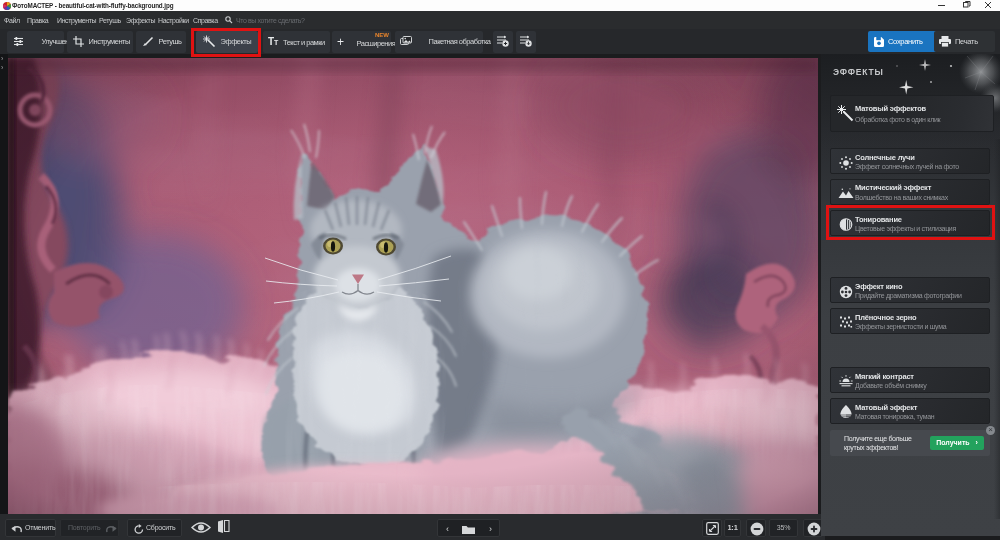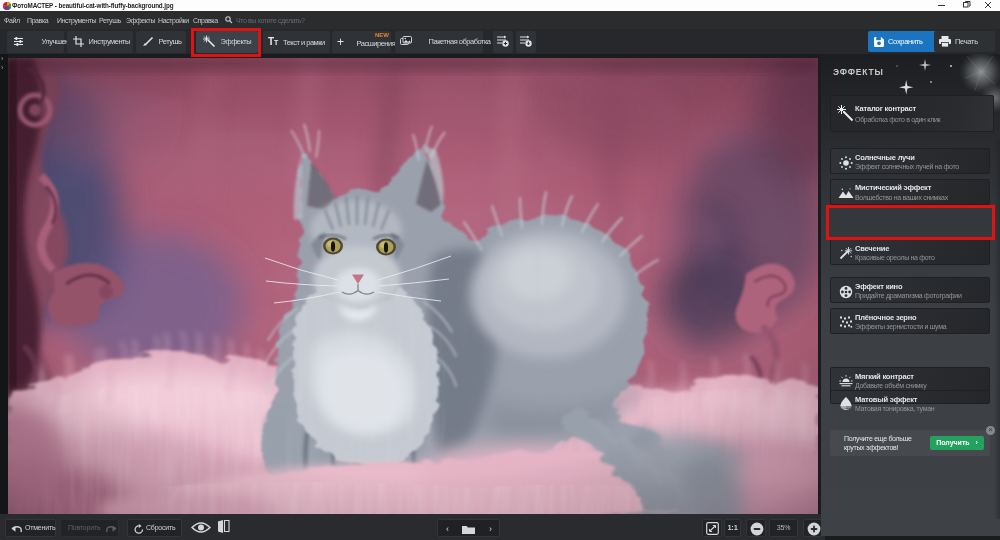--- a/index.html
+++ b/index.html
@@ -674,21 +674,21 @@
     <div class="abs eitem" style="top:41px;height:37px;width:164px;background:linear-gradient(100deg,#25272a 45%,#2a2c30 80%,#303236 100%);">
       <svg class="eicon" style="top:9px" width="18" height="18" viewBox="0 0 18 18">
         <line x1="6.5" y1="6.5" x2="15.5" y2="15.5" stroke="#eceef0" stroke-width="2"></line>
         <g stroke="#eceef0" stroke-width="1">
           <line x1="4.5" y1="0" x2="4.5" y2="9"></line>
             <line x1="0" y1="4.5" x2="9" y2="4.5"></line>
           <line x1="1.3" y1="1.3" x2="7.7" y2="7.7"></line>
             <line x1="7.7" y1="1.3" x2="1.3" y2="7.7"></line>
         </g>
       </svg>
-      <div class="etitle" style="top:8px">Каталог контраст</div>
+      <div class="etitle" style="top:8px">Матовый эффектов</div>
       <div class="esub" style="top:19.5px">Обработка фото в один клик</div>
     </div>
 
     <div class="abs eitem" style="top:94px;height:26px;text-align:right;">
       <svg class="eicon" style="top:6.5px" width="14" height="14" viewBox="0 0 14 14">
         <circle cx="7" cy="7" r="2.8" fill="#dfe1e3"></circle>
         <g fill="#dfe1e3">
           <circle cx="7" cy="1.3" r="1"></circle>
             <circle cx="7" cy="12.7" r="1"></circle>
           <circle cx="1.3" cy="7" r="1"></circle>
@@ -706,36 +706,34 @@
     <div class="abs eitem" style="top:124.5px;height:26px;">
       <svg class="eicon" style="top:8px" width="15" height="11" viewBox="0 0 15 11">
         <path d="M0 10 L4.5 3.5 L7.5 7.5 L10 3 L15 10 Z" fill="#dfe1e3"></path>
         <circle cx="3.8" cy="1.3" r="0.8" fill="#dfe1e3"></circle>
         <circle cx="11.5" cy="0.8" r="0.6" fill="#dfe1e3"></circle>
       </svg>
       <div class="etitle">Мистический эффект</div>
       <div class="esub">Волшебство на ваших снимках</div>
     </div>
 
-
-    <div class="abs eitem" style="top:185px;height:26px;">
-      <svg class="eicon" style="top:6px" width="14" height="14" viewBox="0 0 14 14">
-        <line x1="1.5" y1="12.5" x2="9" y2="5" stroke="#dfe1e3" stroke-width="1.8"></line>
+    <div class="abs eitem" style="top:156px;height:26px;">
+      <svg class="eicon" style="top:6.5px" width="13" height="13" viewBox="0 0 13 13">
+        <circle cx="6.5" cy="6.5" r="5.8" fill="none" stroke="#dfe1e3" stroke-width="1.1"></circle>
+        <path d="M6.5 0.7 A5.8 5.8 0 0 0 6.5 12.3 Z" fill="#dfe1e3"></path>
         <g stroke="#dfe1e3" stroke-width="0.9">
-          <line x1="9.5" y1="1" x2="9.5" y2="8.5"></line>
-            <line x1="5.8" y1="4.8" x2="13.2" y2="4.8"></line>
-          <line x1="6.9" y1="2.2" x2="12.1" y2="7.4"></line>
-            <line x1="12.1" y1="2.2" x2="6.9" y2="7.4"></line>
-        </g>
-        <circle cx="2.8" cy="4.5" r="0.7" fill="#dfe1e3"></circle>
-        <circle cx="12.2" cy="10.5" r="0.7" fill="#dfe1e3"></circle>
-      </svg>
-      <div class="etitle">Свечение</div>
-      <div class="esub">Красивые ореолы на фото</div>
-    </div>
+            <line x1="8" y1="1.5" x2="8" y2="11.5"></line>
+            <line x1="9.9" y1="2.6" x2="9.9" y2="10.4"></line>
+            <line x1="11.6" y1="4.6" x2="11.6" y2="8.4"></line>
+          </g>
+      </svg>
+      <div class="etitle">Тонирование</div>
+      <div class="esub">Цветовые эффекты и стилизация</div>
+    </div>
+
 
     <div class="abs eitem" style="top:254px;height:26px;">
       <svg class="eicon" style="top:6.5px" width="13" height="13" viewBox="0 0 13 13">
         <g fill="#dfe1e3">
           <rect x="0.5" y="0.5" width="2" height="2"></rect>
             <rect x="4.5" y="1.5" width="2" height="2"></rect>
           <rect x="8.5" y="0.5" width="2" height="2"></rect>
             <rect x="2.5" y="4.5" width="2" height="2"></rect>
           <rect x="6.5" y="5.5" width="2" height="2"></rect>
             <rect x="10.5" y="4.5" width="2" height="2"></rect>
@@ -773,21 +771,21 @@
             <line x1="0.8" y1="7" x2="2.6" y2="7"></line>
             <line x1="12.4" y1="7" x2="14.2" y2="7"></line>
         </g>
         <line x1="1" y1="9.6" x2="14" y2="9.6" stroke="#dfe1e3" stroke-width="1.1"></line>
         <line x1="3" y1="11.8" x2="12" y2="11.8" stroke="#dfe1e3" stroke-width="1.1"></line>
       </svg>
       <div class="etitle">Мягкий контраст</div>
       <div class="esub">Добавьте объём снимку</div>
     </div>
 
-    <div class="abs eitem" style="top:336px;height:14px;text-align:center;">
+    <div class="abs eitem" style="top:344px;height:26px;text-align:center;">
       <svg class="eicon" style="top:6px" width="11" height="13" viewBox="0 0 11 13">
         <path d="M5.5 0 Q11 5.5 11 8.8 A5.5 4.2 0 0 1 0 8.8 Q0 5.5 5.5 0 Z" fill="#dfe1e3"></path>
         <path d="M0.3 10 H10.7 M1.5 11.8 H9.5" stroke="#2c2e32" stroke-width="1"></path>
         <path d="M0 8.8 Q0 5.5 5.5 0 L5.5 13 A5.5 4.2 0 0 1 0 8.8 Z" fill="#dfe1e3" opacity=".4"></path>
       </svg>
       <div class="etitle">Матовый эффект</div>
       <div class="esub">Матовая тонировка, туман</div>
     </div>
 
     <div class="abs" id="promo">

